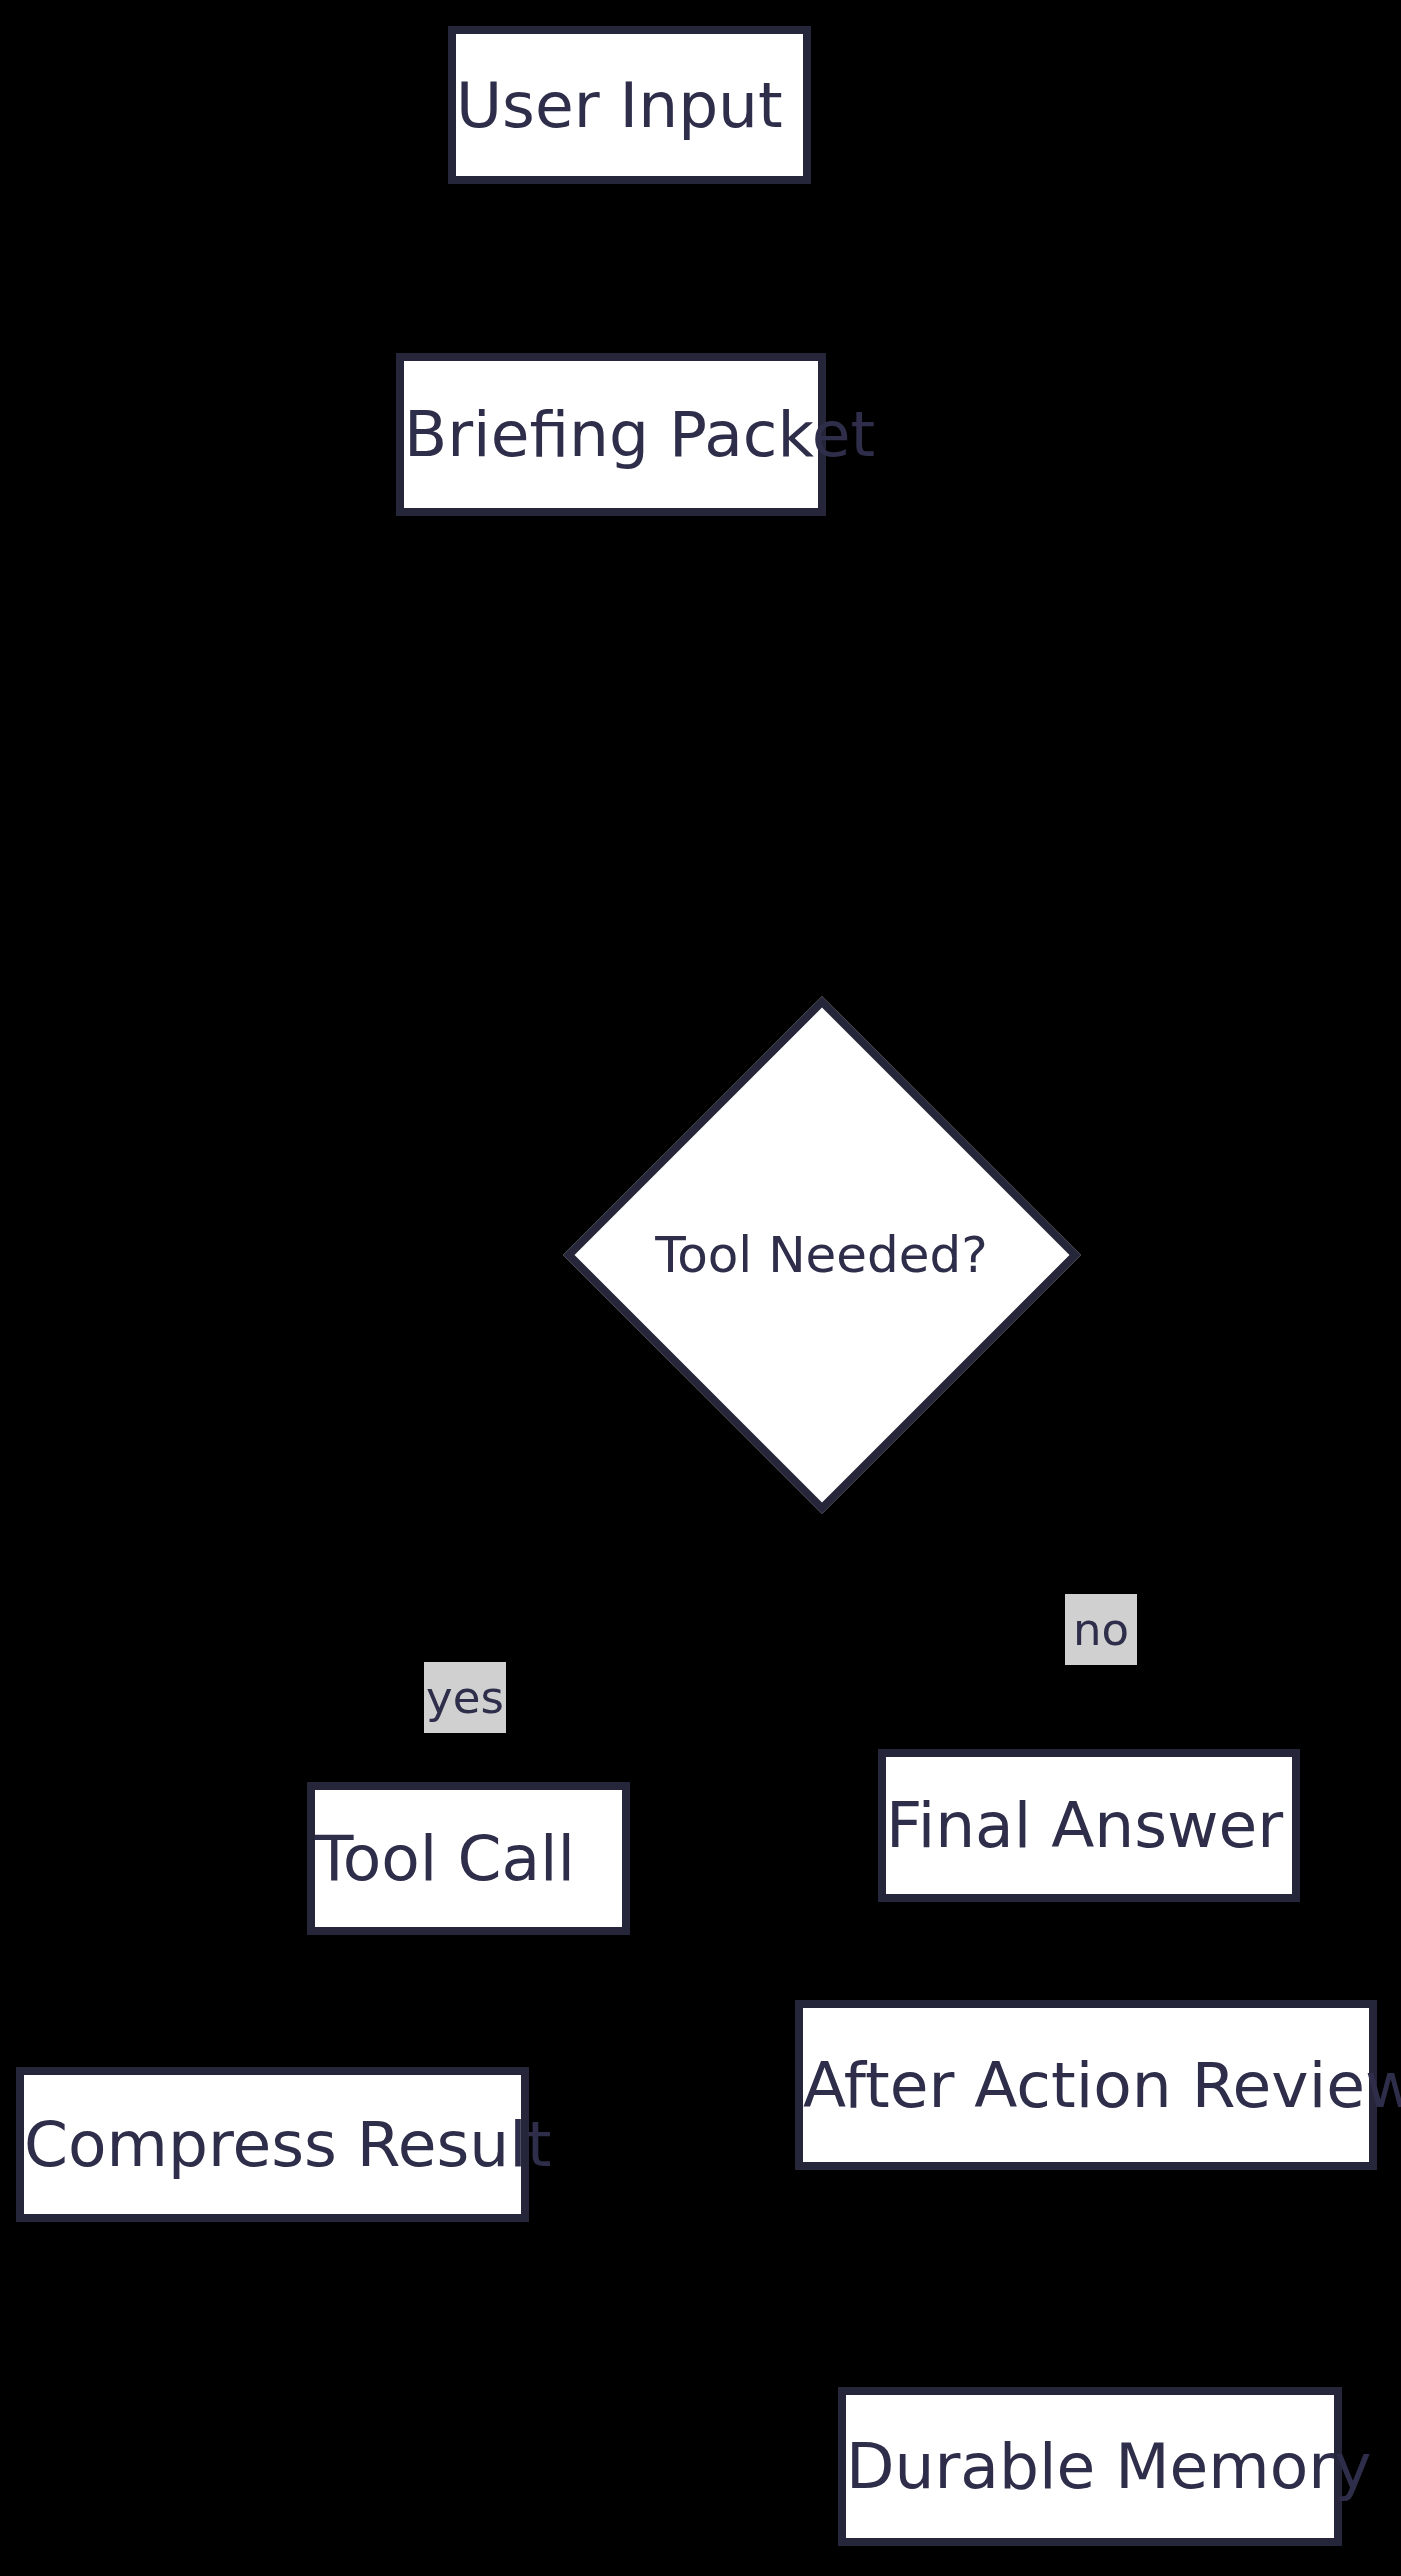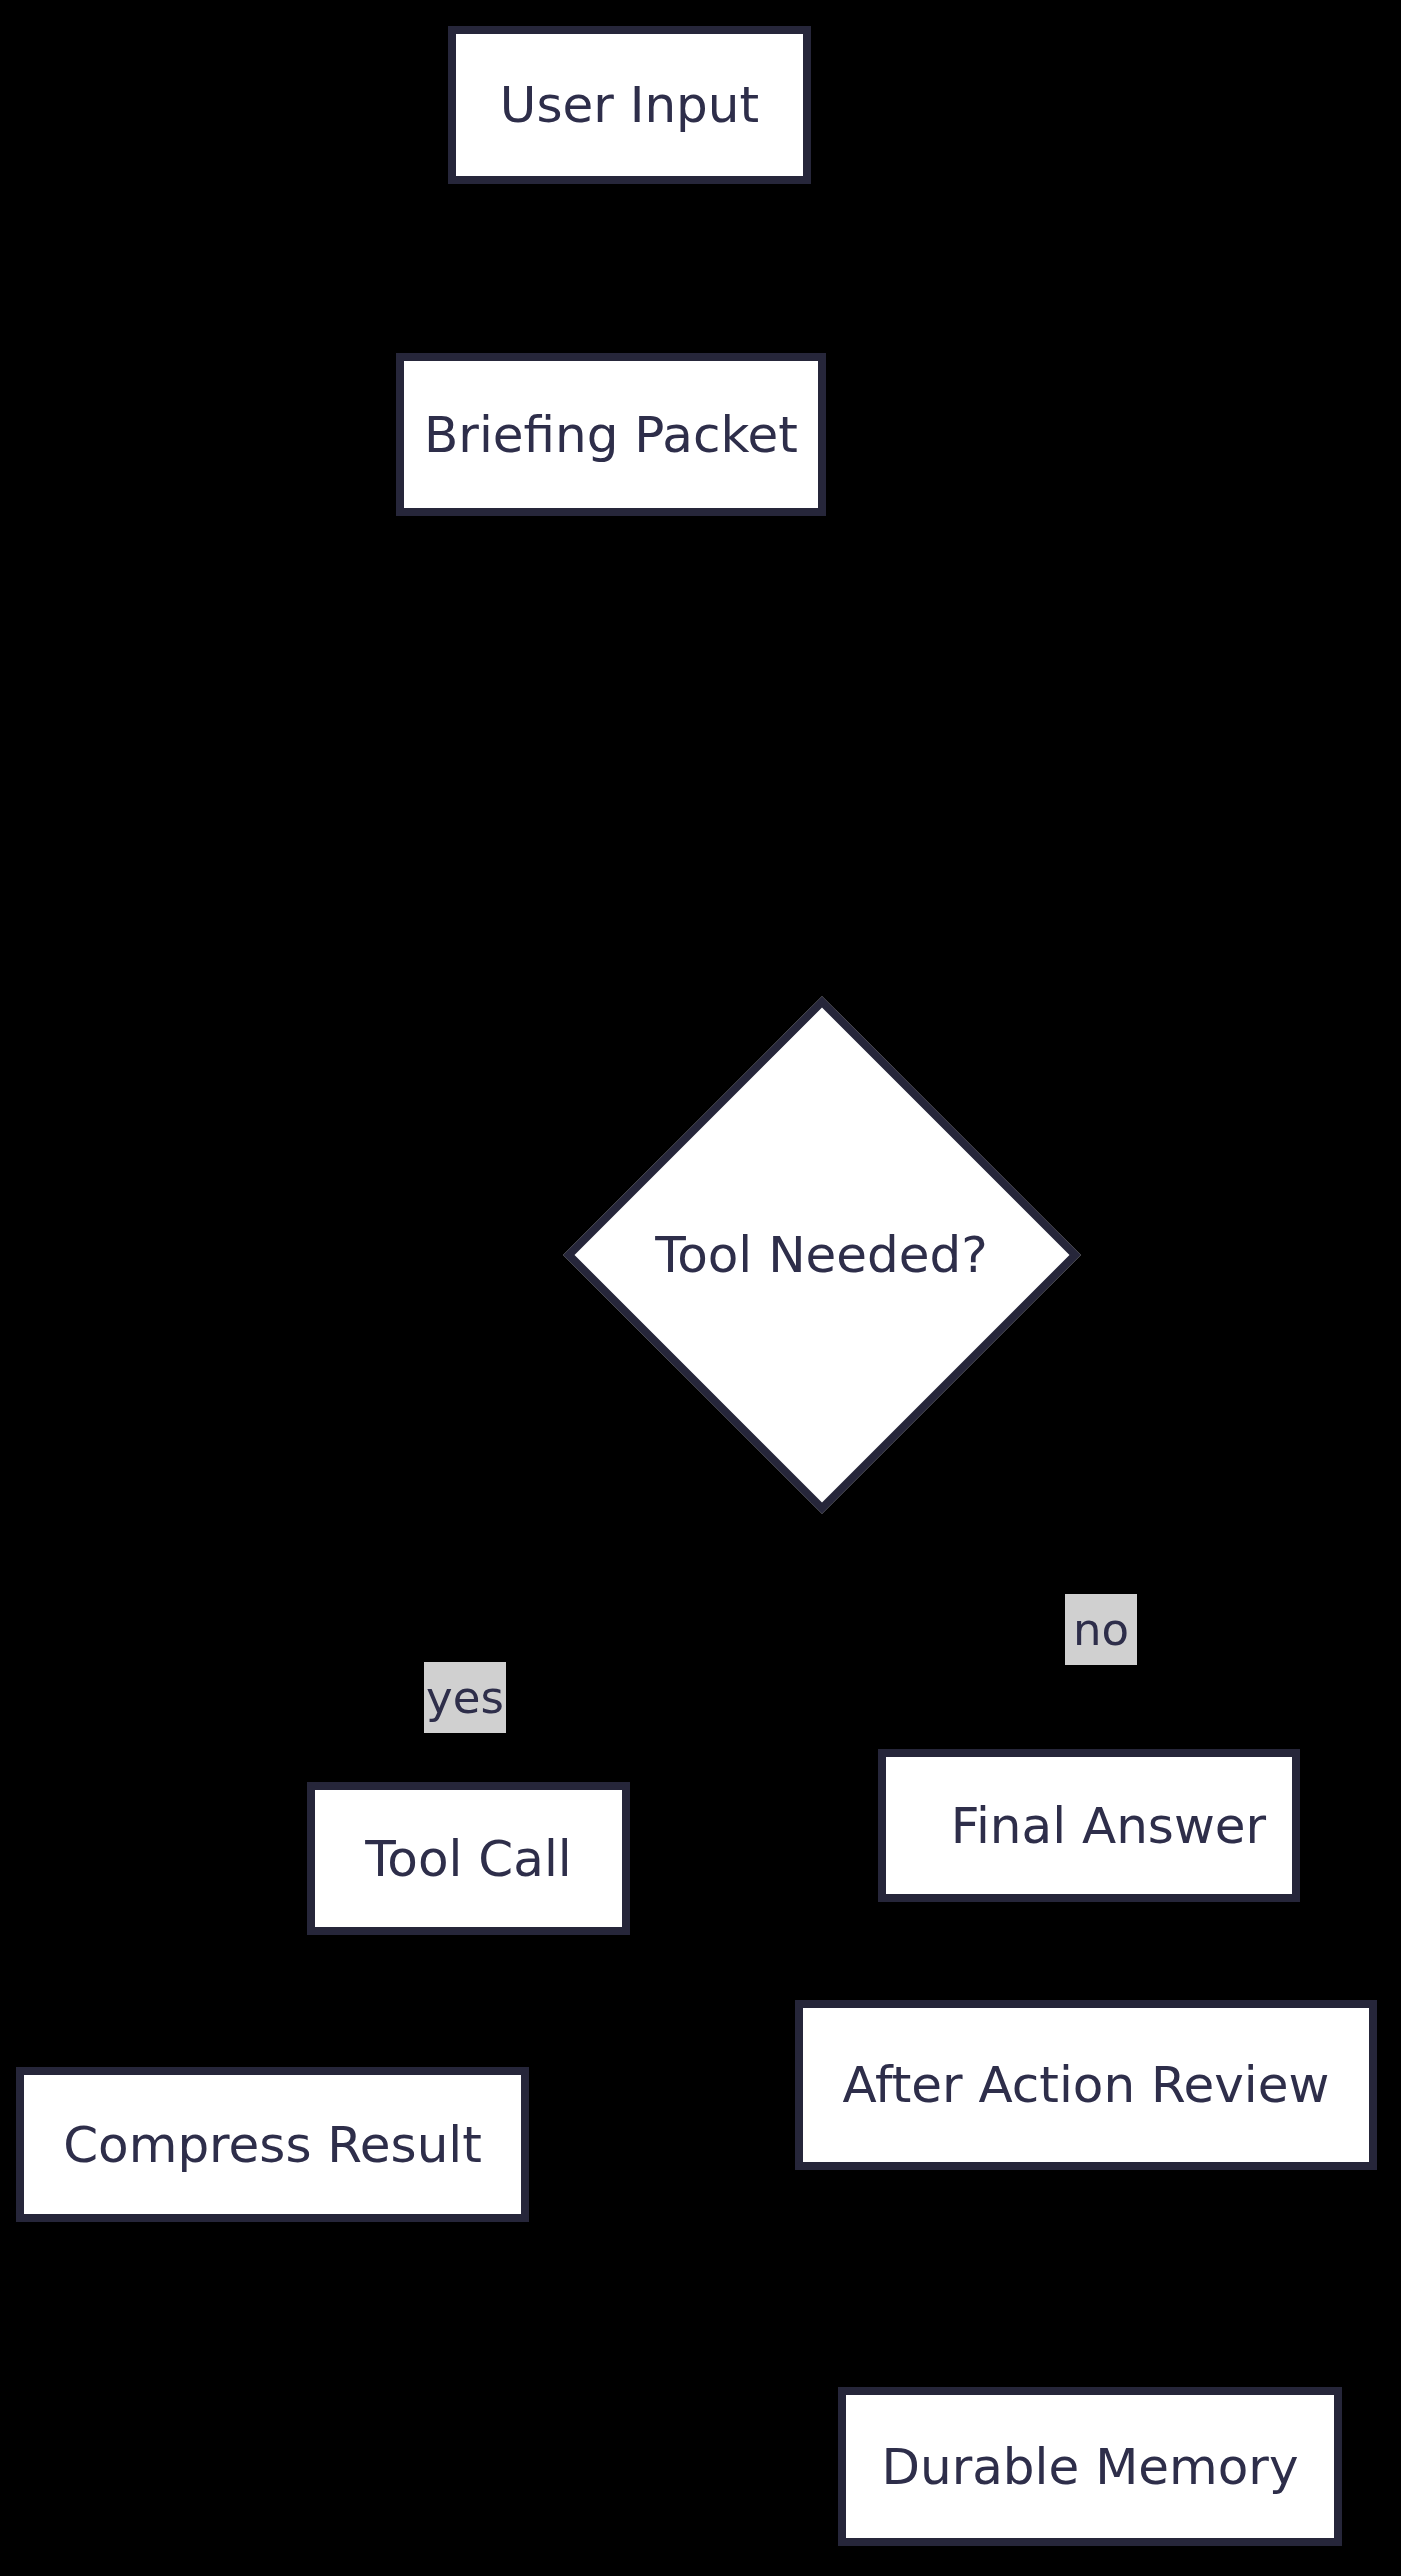--- a/index.html
+++ b/index.html
@@ -8,23 +8,23 @@
     width:1402px;height:2576px;
     background:var(--bg,#000000);
     font-family:"DejaVu Sans","Liberation Sans",sans-serif;
     overflow:hidden;
   }
   .node{
     position:absolute;
     box-sizing:border-box;
     background:var(--node-fill,#ffffff);
     border:8.1px solid var(--node-border,#26263a);
-    display:flex;align-items:center;justify-content:center;
+    display:flex;align-items:center;justify-content:flex-start;
     color:var(--text,#2e2e4a);
-    font-size:50px;
+    font-size:63px;
     line-height:1;
     white-space:nowrap;
   }
   .diamond-wrap{
     position:absolute;
   }
   .diamond-shape{
     position:absolute;left:50%;top:50%;
     width:366px;height:366px;
     transform:translate(-50%,-50%) rotate(45deg);
@@ -71,21 +71,21 @@
   </div>
 
   <div class="edge-label" style="left:1065px;top:1594px;width:72px;height:71px;">
     <span>no</span>
   </div>
 
   <div class="node" style="left:307px;top:1749px;width:323px;height:153px;margin-top:33px;">
     <span>Tool Call</span>
   </div>
 
-  <div class="node" style="left:878px;top:1749px;width:422px;height:153px;padding-left:39px;">
+  <div class="node" style="left:878px;top:1749px;width:422px;height:153px;">
     <span>Final Answer</span>
   </div>
 
   <div class="node" style="left:16px;top:2067px;width:513px;height:155px;">
     <span>Compress Result</span>
   </div>
 
   <div class="node" style="left:795px;top:2000px;width:582px;height:170px;">
     <span>After Action Review</span>
   </div>

